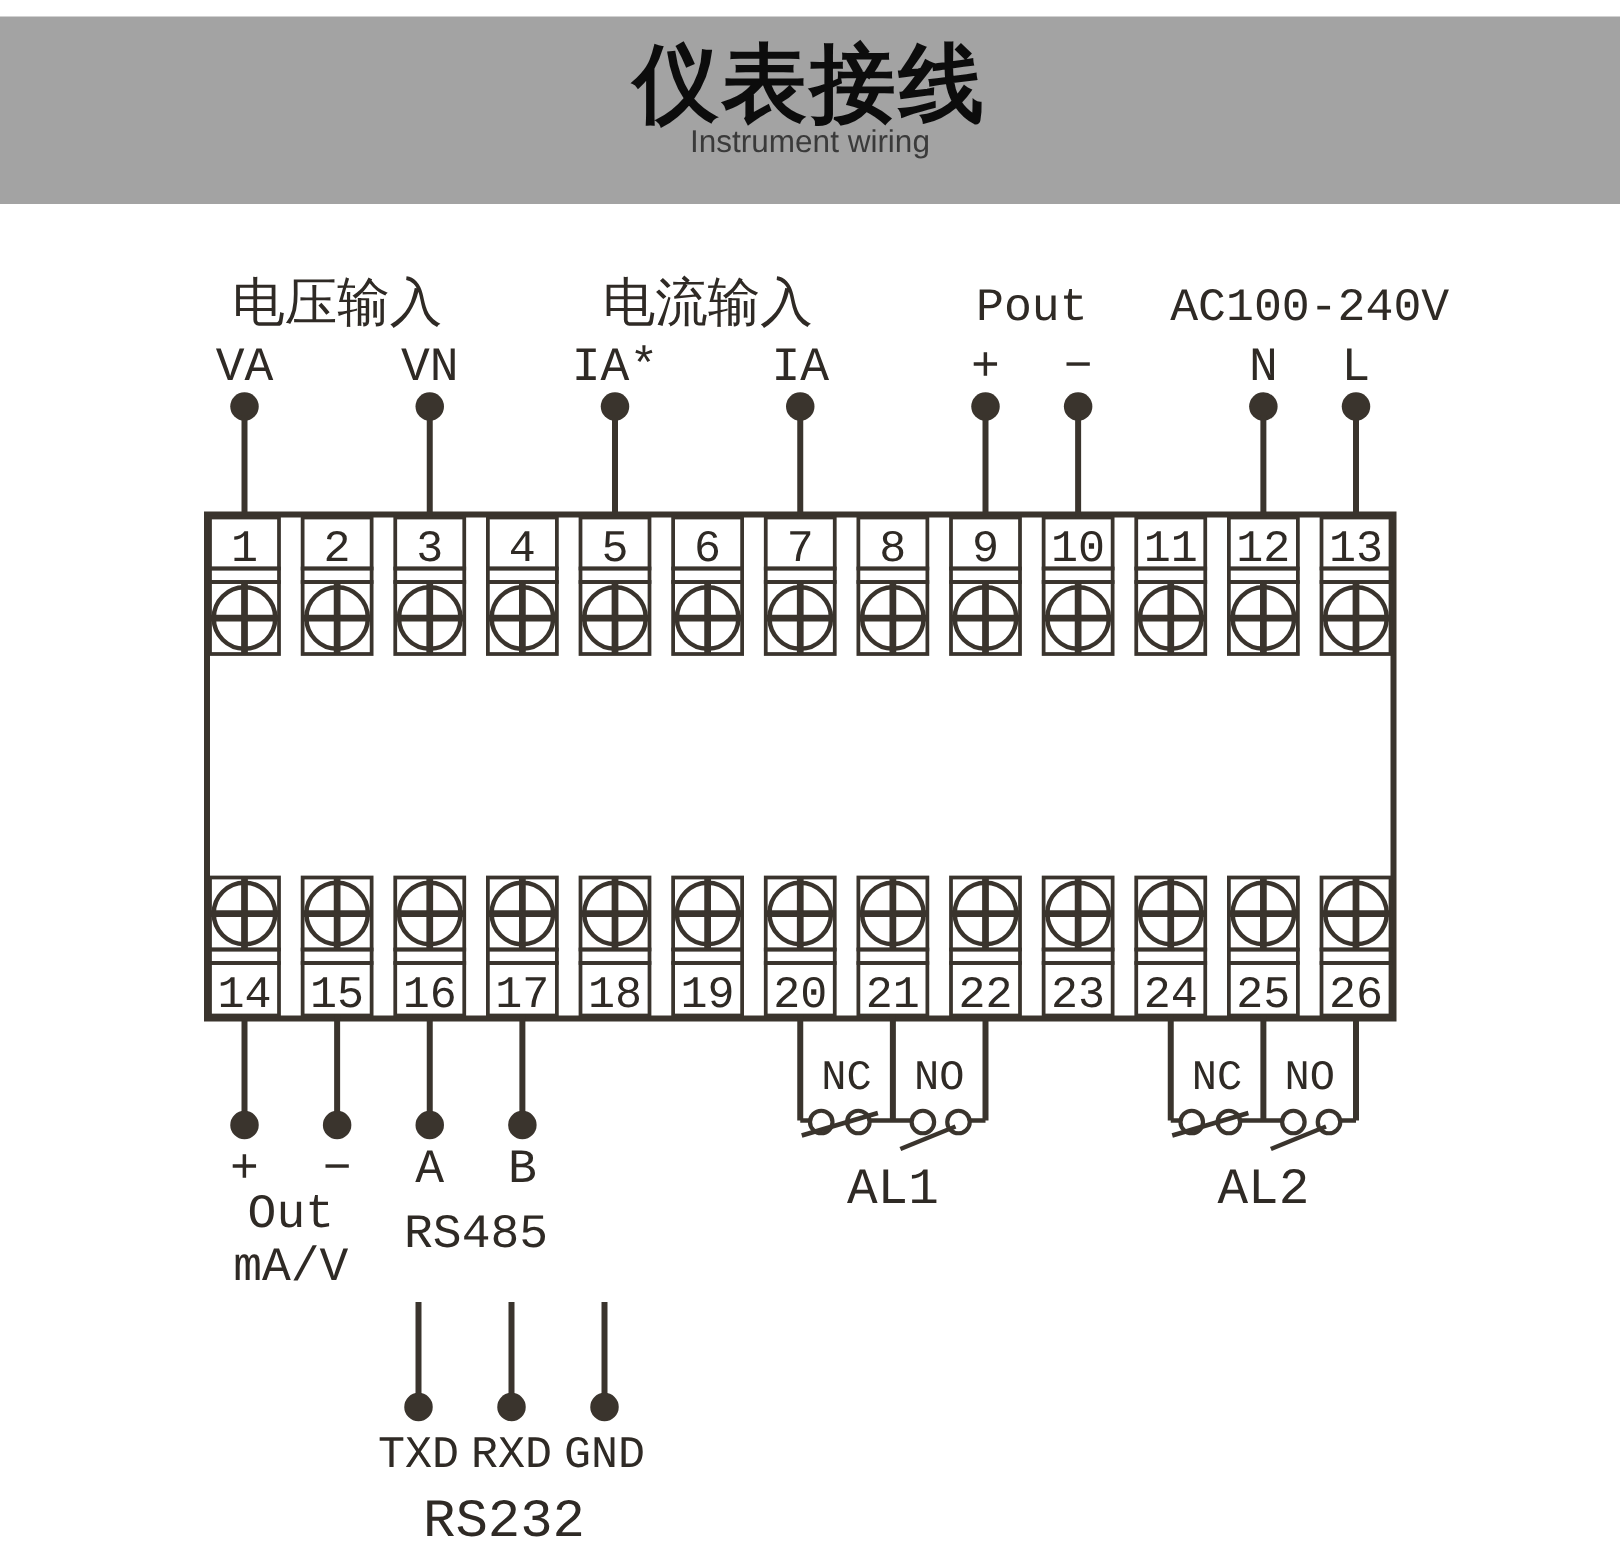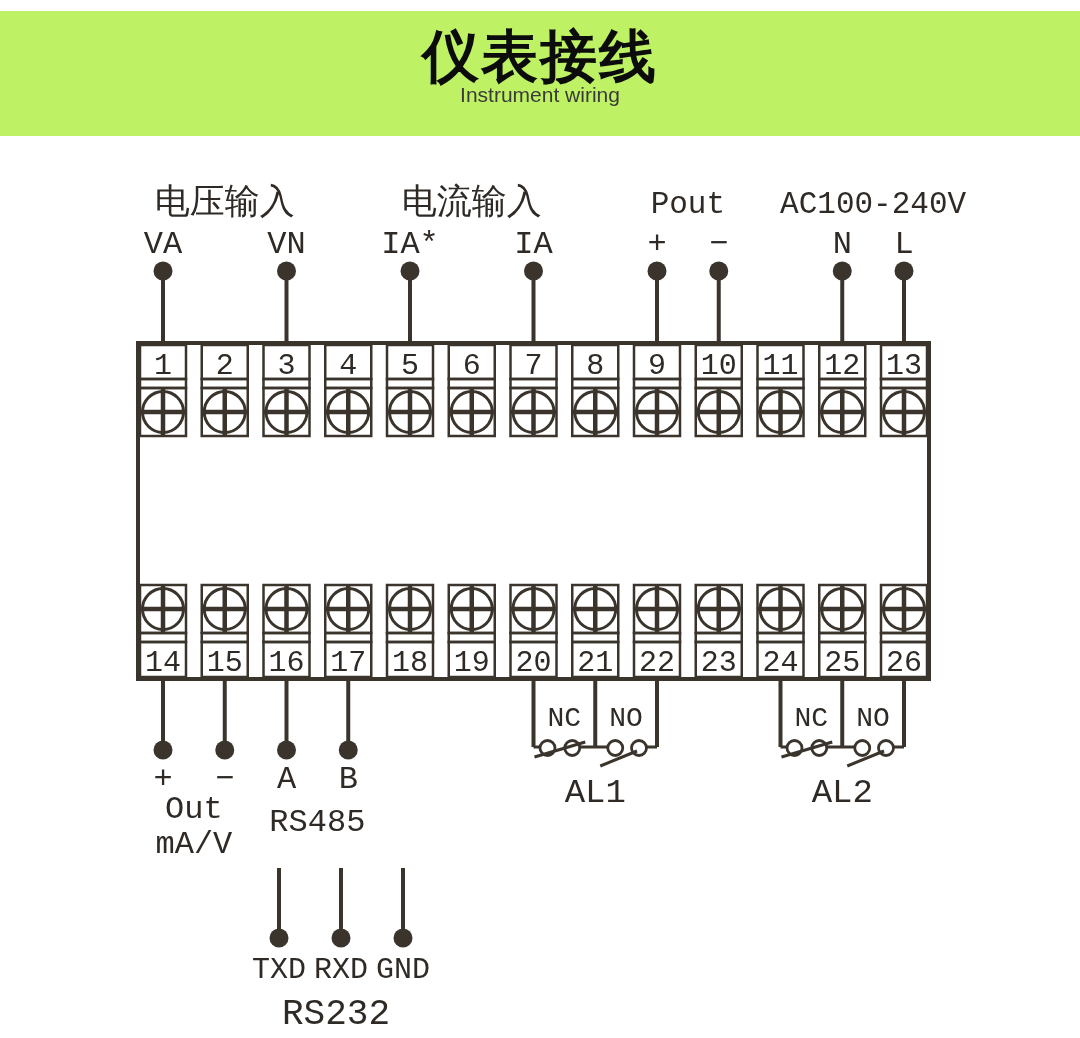--- a/index.html
+++ b/index.html
@@ -12,21 +12,21 @@
         font-family:"Liberation Sans",sans-serif;}
   svg#diagram{position:absolute;left:0;top:0;}
   svg text{fill:#2f2a25;}
   svg text.lat{font-family:"Liberation Mono","DejaVu Sans Mono",monospace;}
   svg text.zh{font-family:"Liberation Sans",sans-serif;}
 </style>
 </head>
 <body>
 
 <div class="page">
-  <div class="banner" style="background: #bef264;">
+  <div class="banner" style="background: #a3a3a3;">
     <div class="banner-title">仪表接线</div>
     <div class="banner-subtitle">Instrument wiring</div>
   </div>
   <svg id="diagram" width="1080" height="1038" viewBox="0 0 1080 1038">
       <rect x="138" y="343" width="791" height="336" fill="none" stroke="#3a342d" stroke-width="4"></rect>
       <rect x="140" y="345" width="46" height="34" fill="none" stroke="#3a342d" stroke-width="2.5"></rect>
       <text x="163" y="374" text-anchor="middle" font-size="30" class="lat">1</text>
       <rect x="140" y="379" width="46" height="9" fill="none" stroke="#3a342d" stroke-width="2.5"></rect>
       <rect x="140" y="388" width="46" height="48" fill="none" stroke="#3a342d" stroke-width="2.5"></rect>
       <circle cx="163" cy="412" r="20.5" fill="none" stroke="#3a342d" stroke-width="3"></circle>

